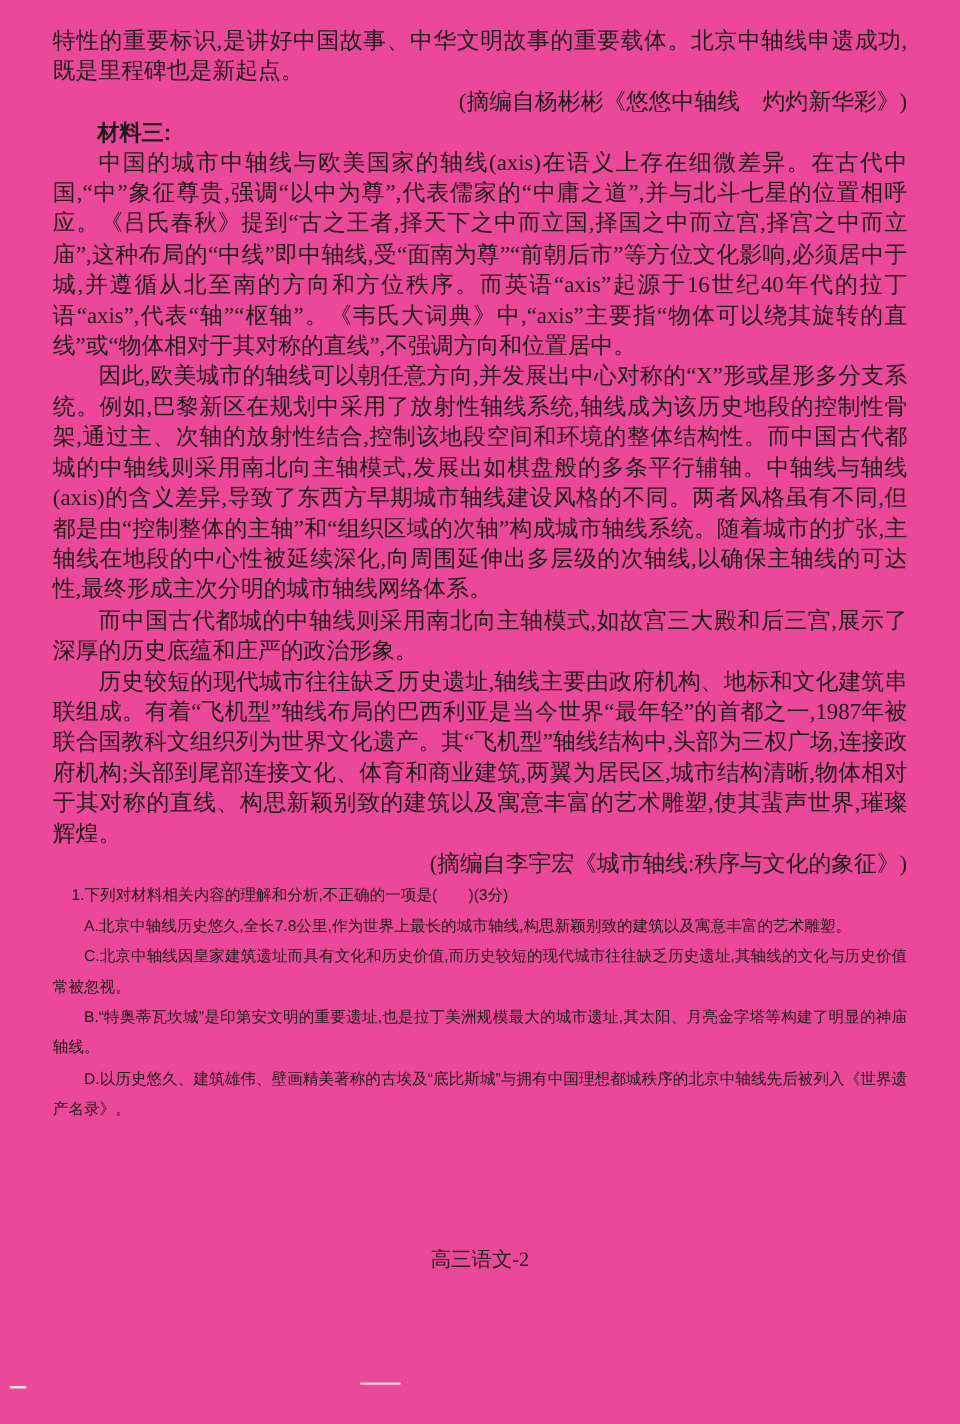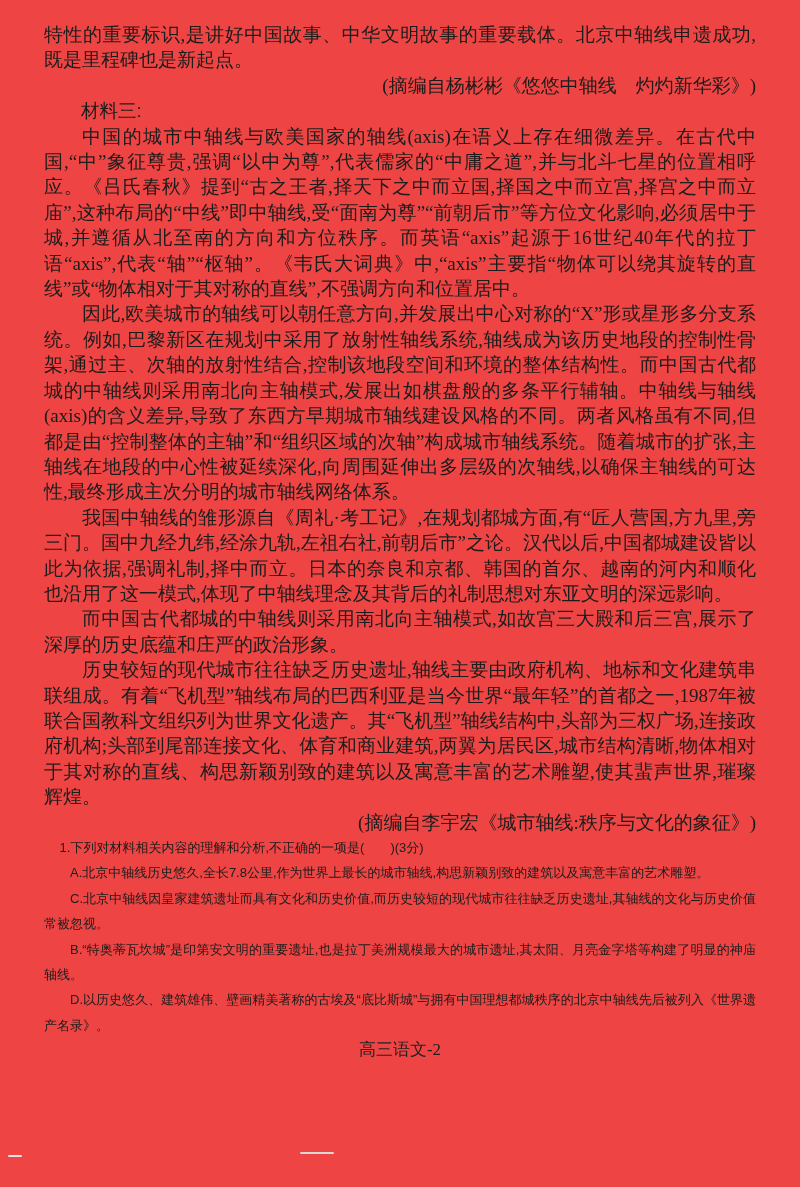--- a/index.html
+++ b/index.html
@@ -5,41 +5,41 @@
   html, body {
     margin: 0;
     padding: 0;
     background: #e9e9e7;
   }
   .page {
     position: relative;
     width: 800px;
     height: 1187px;
     margin: 0 auto;
-    background: #ef4444;
+    background: #ec4899;
     color: #1c1c1c;
     box-sizing: border-box;
     padding: 22px 44px 0 44px;
     overflow: hidden;
     font-family: "Liberation Serif", "DejaVu Serif", serif;
   }
   .doc {
     font-size: 19px;
     line-height: 25.4px;
     text-align: justify;
   }
   .doc p { margin: 0; }
   .carryover { text-indent: 0; }
   .source-line {
     text-align: right;
     text-indent: 0;
   }
   .material-heading {
     text-indent: 2em;
-    font-weight: 400;
+    font-weight: 700;
     font-family: "Liberation Sans", "DejaVu Sans", sans-serif;
     font-size: 18.5px;
   }
   .body-para { text-indent: 2em; }
   .question-block {
     font-family: "Liberation Sans", "DejaVu Sans", sans-serif;
     font-weight: 400;
     font-size: 13px;
   }
   .q-stem { text-indent: 1.2em; }
@@ -76,21 +76,20 @@
 </head>
 <body>
 
 <div class="page">
   <div class="doc">
     <p class="carryover">特性的重要标识,是讲好中国故事、中华文明故事的重要载体。北京中轴线申遗成功,既是里程碑也是新起点。</p>
     <p class="source-line">(摘编自杨彬彬《悠悠中轴线　灼灼新华彩》)</p>
     <p class="material-heading">材料三:</p>
     <p class="body-para">中国的城市中轴线与欧美国家的轴线(axis)在语义上存在细微差异。在古代中国,“中”象征尊贵,强调“以中为尊”,代表儒家的“中庸之道”,并与北斗七星的位置相呼应。《吕氏春秋》提到“古之王者,择天下之中而立国,择国之中而立宫,择宫之中而立庙”,这种布局的“中线”即中轴线,受“面南为尊”“前朝后市”等方位文化影响,必须居中于城,并遵循从北至南的方向和方位秩序。而英语“axis”起源于16世纪40年代的拉丁语“axis”,代表“轴”“枢轴”。《韦氏大词典》中,“axis”主要指“物体可以绕其旋转的直线”或“物体相对于其对称的直线”,不强调方向和位置居中。</p>
     <p class="body-para">因此,欧美城市的轴线可以朝任意方向,并发展出中心对称的“X”形或星形多分支系统。例如,巴黎新区在规划中采用了放射性轴线系统,轴线成为该历史地段的控制性骨架,通过主、次轴的放射性结合,控制该地段空间和环境的整体结构性。而中国古代都城的中轴线则采用南北向主轴模式,发展出如棋盘般的多条平行辅轴。中轴线与轴线(axis)的含义差异,导致了东西方早期城市轴线建设风格的不同。两者风格虽有不同,但都是由“控制整体的主轴”和“组织区域的次轴”构成城市轴线系统。随着城市的扩张,主轴线在地段的中心性被延续深化,向周围延伸出多层级的次轴线,以确保主轴线的可达性,最终形成主次分明的城市轴线网络体系。</p>
-    <p class="body-para">我国中轴线的雏形源自《周礼·考工记》,在规划都城方面,有“匠人营国,方九里,旁三门。国中九经九纬,经涂九轨,左祖右社,前朝后市”之论。汉代以后,中国都城建设皆以此为依据,强调礼制,择中而立。日本的奈良和京都、韩国的首尔、越南的河内和顺化也沿用了这一模式,体现了中轴线理念及其背后的礼制思想对东亚文明的深远影响。</p>
     <p class="body-para">而中国古代都城的中轴线则采用南北向主轴模式,如故宫三大殿和后三宫,展示了深厚的历史底蕴和庄严的政治形象。</p>
     <p class="body-para">历史较短的现代城市往往缺乏历史遗址,轴线主要由政府机构、地标和文化建筑串联组成。有着“飞机型”轴线布局的巴西利亚是当今世界“最年轻”的首都之一,1987年被联合国教科文组织列为世界文化遗产。其“飞机型”轴线结构中,头部为三权广场,连接政府机构;头部到尾部连接文化、体育和商业建筑,两翼为居民区,城市结构清晰,物体相对于其对称的直线、构思新颖别致的建筑以及寓意丰富的艺术雕塑,使其蜚声世界,璀璨辉煌。</p>
     <p class="source-line">(摘编自李宇宏《城市轴线:秩序与文化的象征》)</p>
 
     <div class="question-block">
       <p class="q-stem">1.下列对材料相关内容的理解和分析,不正确的一项是(　　)(3分)</p>
       <p class="q-option">A.北京中轴线历史悠久,全长7.8公里,作为世界上最长的城市轴线,构思新颖别致的建筑以及寓意丰富的艺术雕塑。</p>
       <p class="q-option">C.北京中轴线因皇家建筑遗址而具有文化和历史价值,而历史较短的现代城市往往缺乏历史遗址,其轴线的文化与历史价值常被忽视。</p>
       <p class="q-option">B.“特奥蒂瓦坎城”是印第安文明的重要遗址,也是拉丁美洲规模最大的城市遗址,其太阳、月亮金字塔等构建了明显的神庙轴线。</p>
       <p class="q-option">D.以历史悠久、建筑雄伟、壁画精美著称的古埃及“底比斯城”与拥有中国理想都城秩序的北京中轴线先后被列入《世界遗产名录》。</p>

